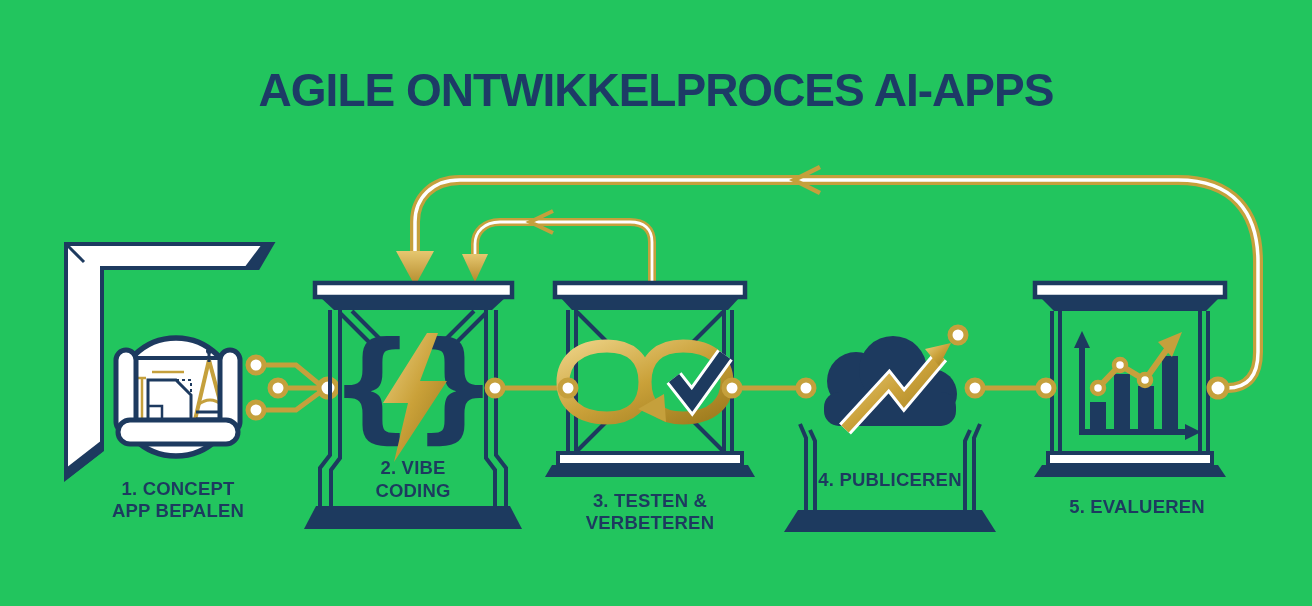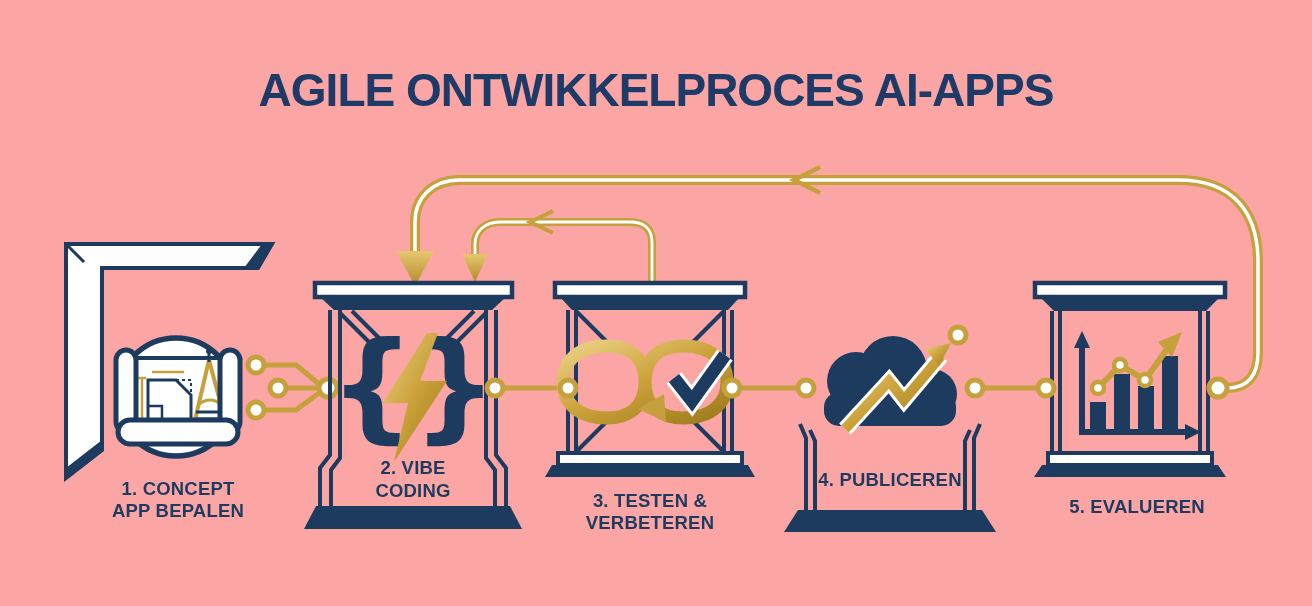--- a/index.html
+++ b/index.html
@@ -1,16 +1,16 @@
 <!DOCTYPE html>
 <html><head>
 <meta charset="utf-8">
 <style>
   html,body{margin:0;padding:0;background:#ffffff;}
-  #canvas{position:relative;width:1312px;height:606px;background:#fca5a5;overflow:hidden;
+  #canvas{position:relative;width:1312px;height:606px;background:#22c55e;overflow:hidden;
           font-family:"Liberation Sans", sans-serif;}
   svg{position:absolute;left:0;top:0;}
   .title-text{font-family:"Liberation Sans",sans-serif;font-weight:bold;font-size:46px;letter-spacing:-1px;}
   .stage-label{font-family:"Liberation Sans",sans-serif;font-weight:bold;font-size:18.5px;letter-spacing:.2px;}
   .brace{font-family:"DejaVu Sans",sans-serif;font-weight:bold;font-size:120px;}
 </style>
 </head>
 <body>
 
 <div id="canvas">

